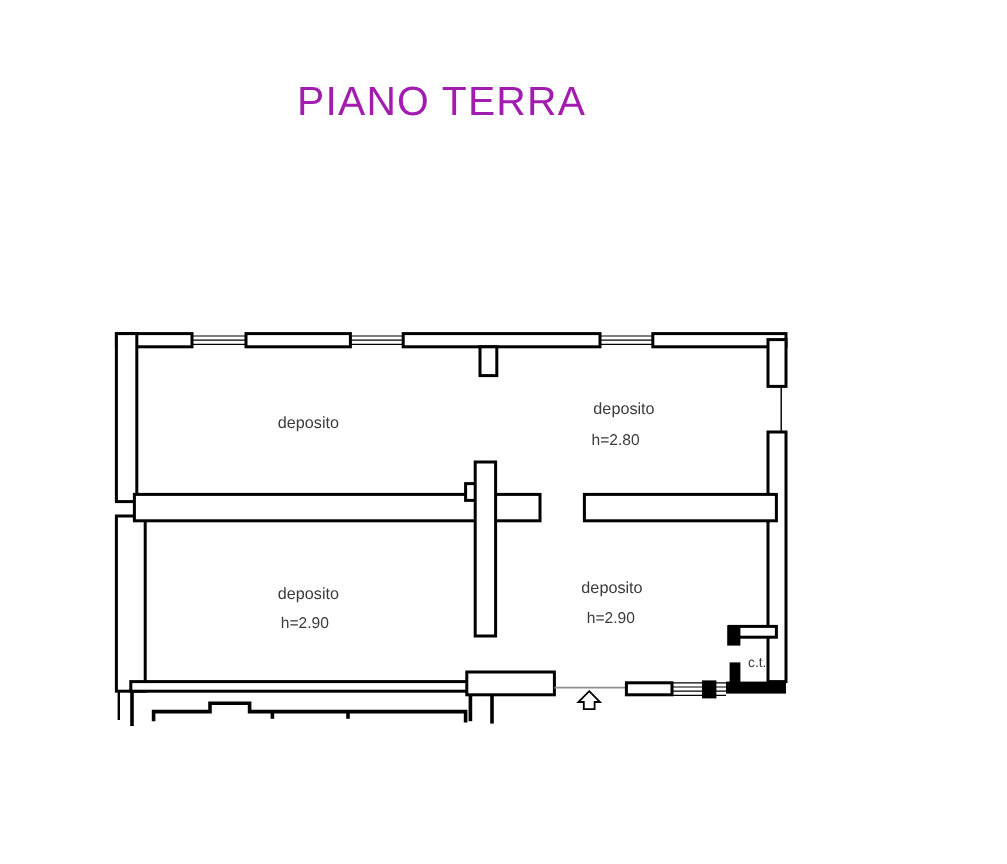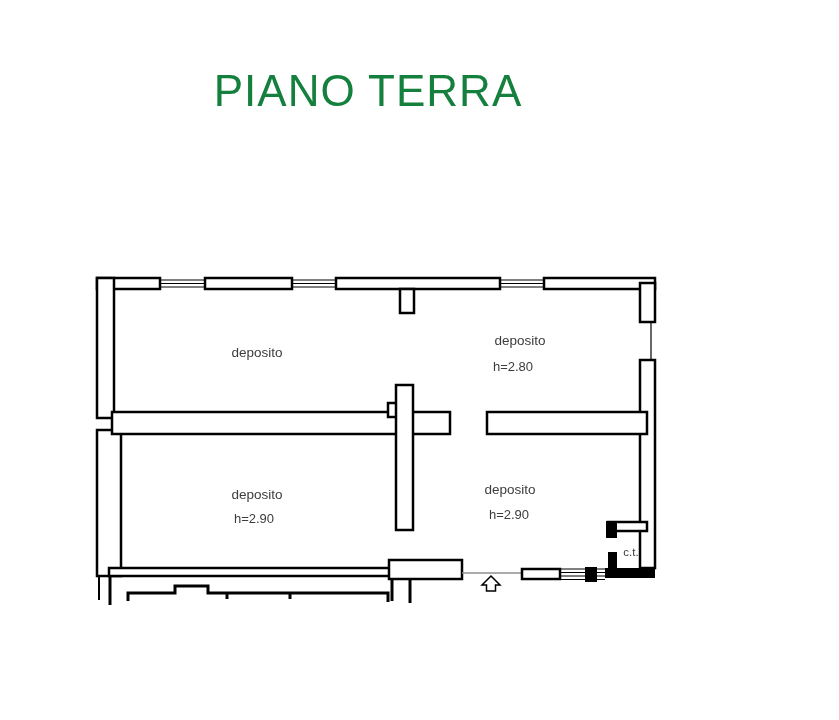--- a/index.html
+++ b/index.html
@@ -2,21 +2,21 @@
 <html><head>
 <meta charset="utf-8">
 <style>
   html,body{margin:0;padding:0;}
   body{
     width:839px;height:720px;background:#ffffff;position:relative;
     font-family:"Liberation Sans", sans-serif;overflow:hidden;
   }
   .title{
     position:absolute;left:0;top:66px;width:736px;text-align:center;
-    font-size:44px;letter-spacing:1px;color:#15803d;font-weight:500;
+    font-size:34px;letter-spacing:1px;color:#a21caf;font-weight:500;
   }
   .plan{position:absolute;left:0;top:0;}
   .room-label{fill:#3c3c3c;font-family:"Liberation Sans",sans-serif;}
   .lbl-main{font-size:13.5px;}
   .lbl-h{font-size:13px;}
   .lbl-ct{font-size:11.5px;}
   .wall{fill:#ffffff;stroke:#000000;stroke-width:2.5;}
   .wall-solid{fill:#000000;stroke:none;}
   .winline{stroke:#000000;stroke-width:1;}
   .thinline{stroke:#000000;stroke-width:1.2;}

